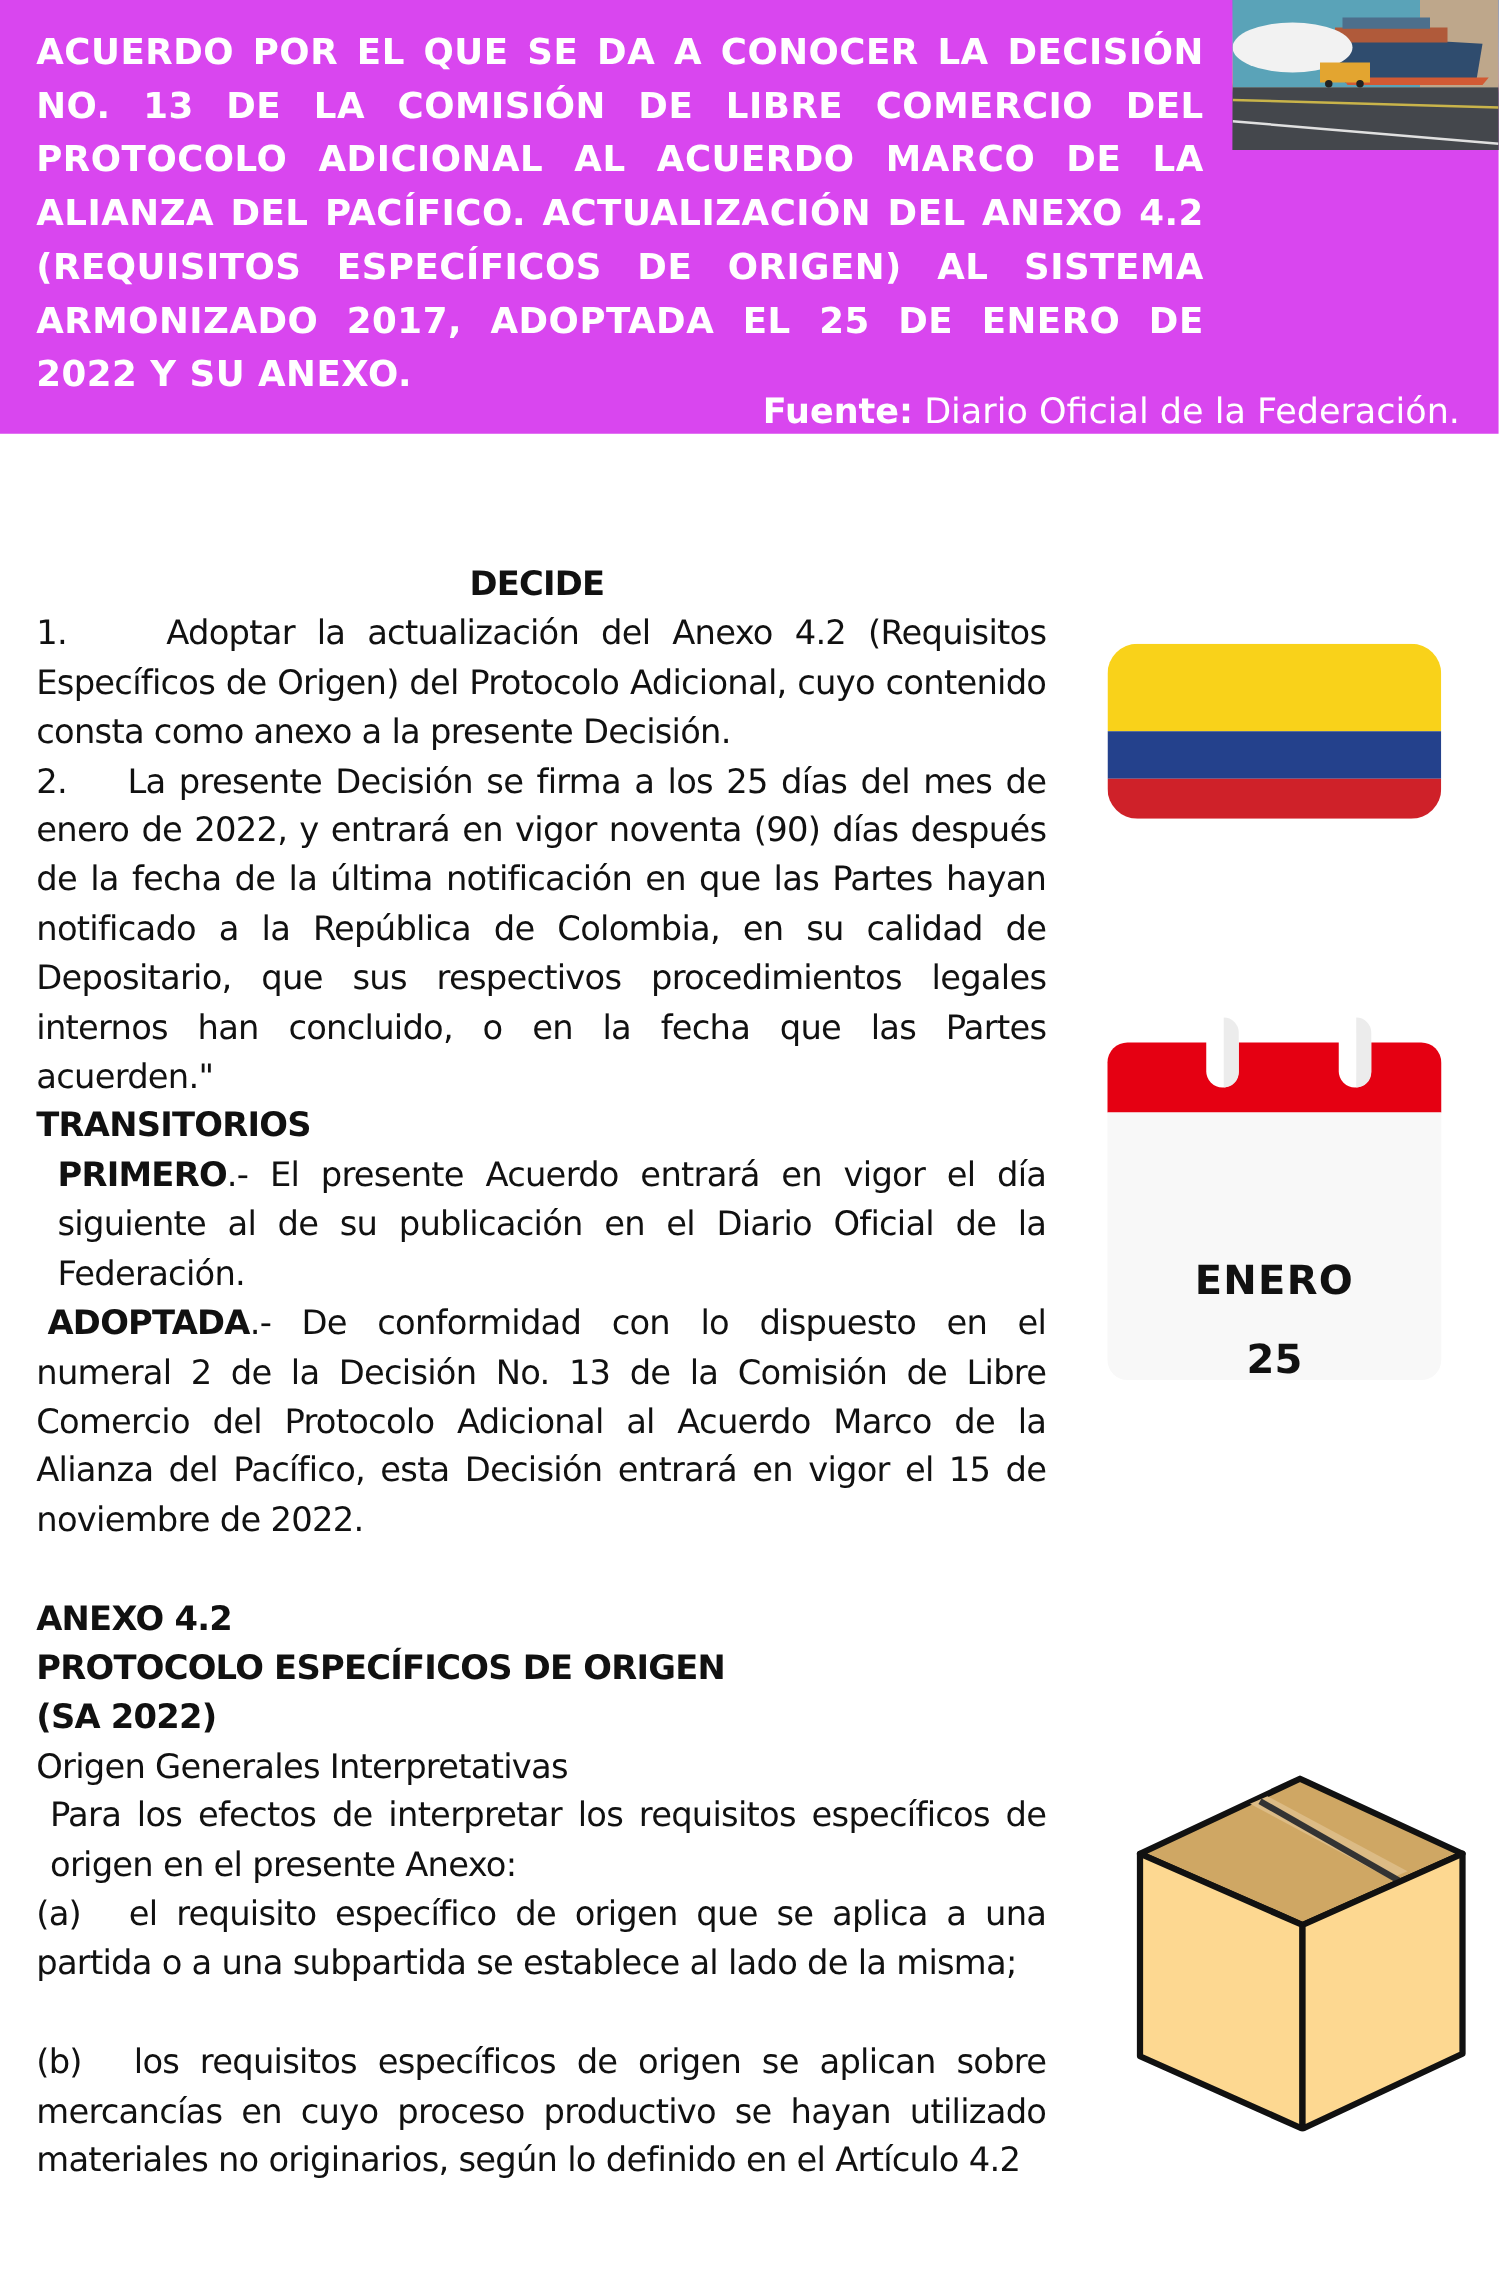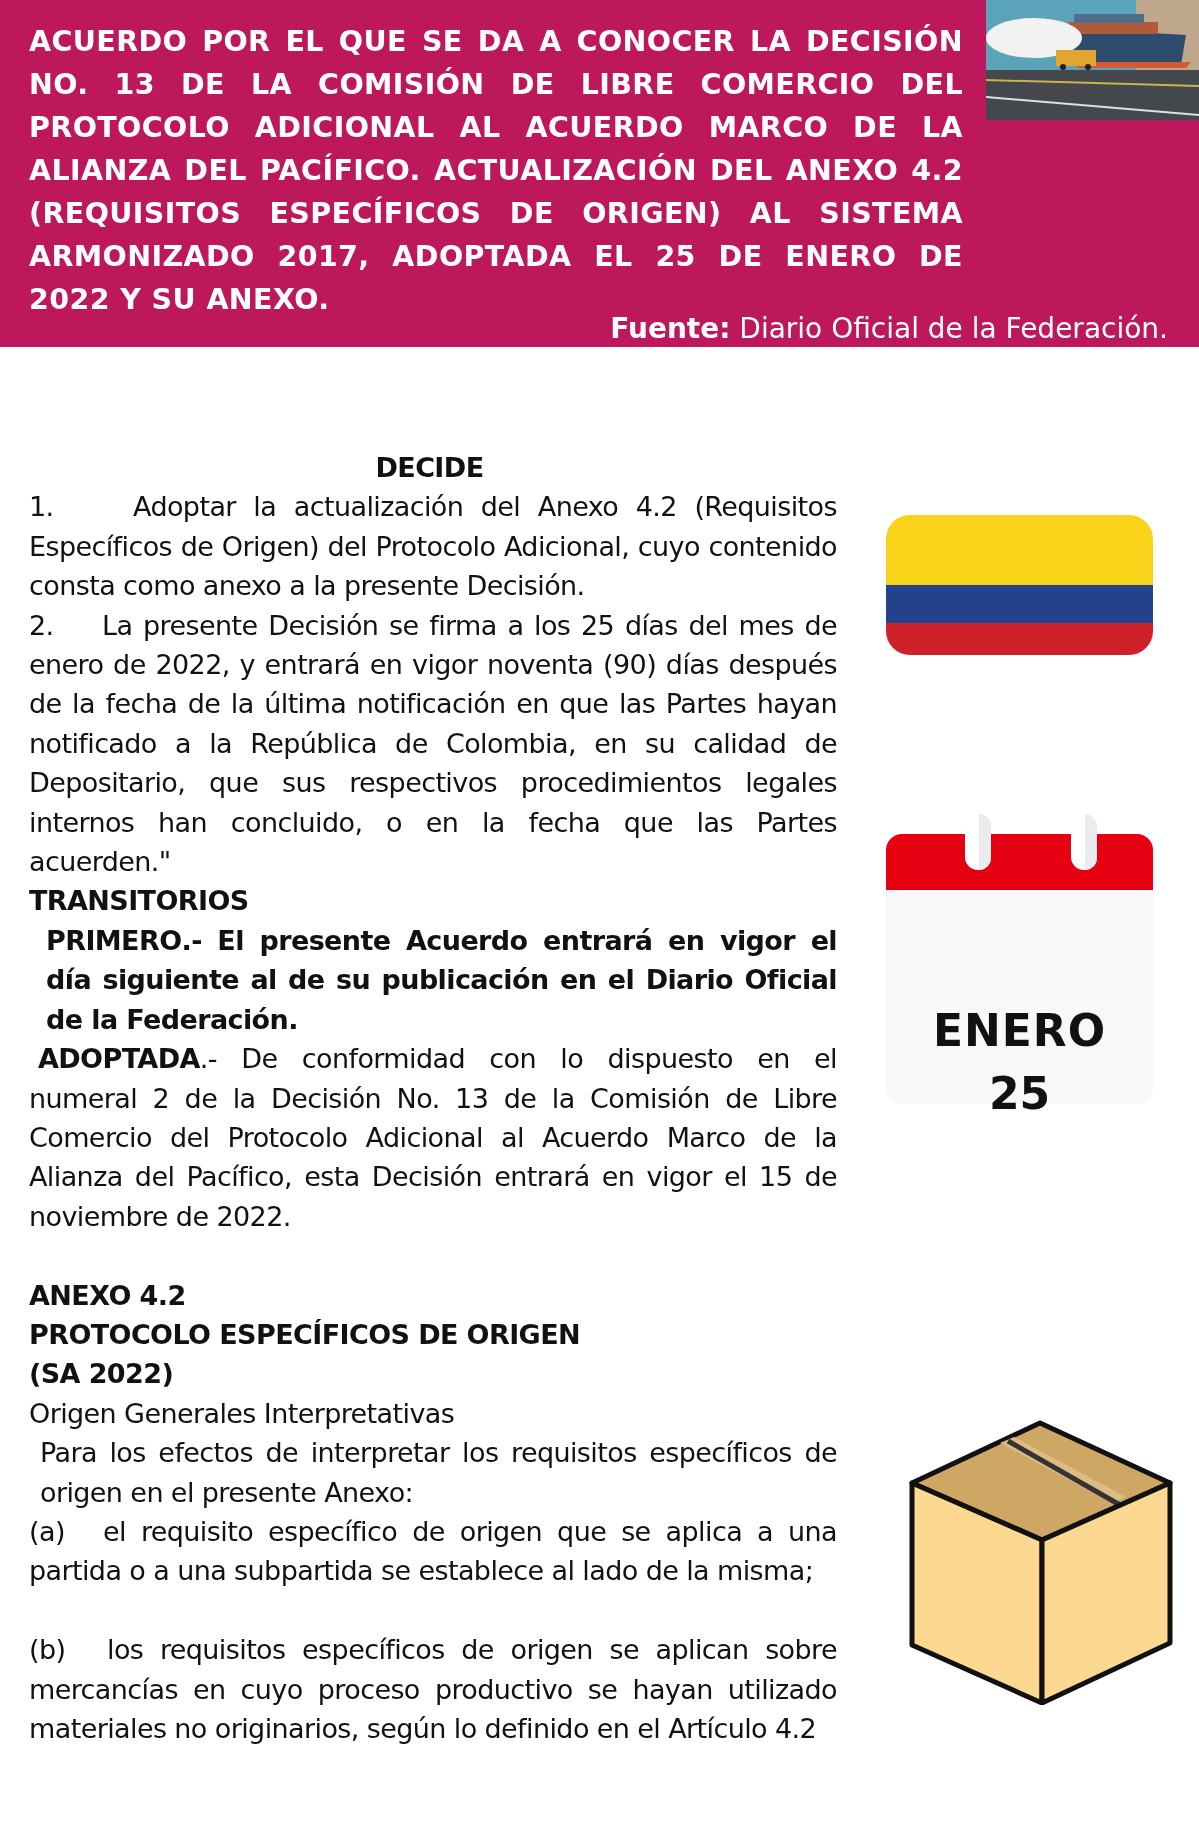--- a/index.html
+++ b/index.html
@@ -1,21 +1,21 @@
 <!DOCTYPE html>
 <html><head>
 <meta charset="utf-8">
 <style>
   html, body { margin: 0; padding: 0; }
   body {
     width: 1199px; height: 1836px; background: #ffffff; position: relative; overflow: hidden;
     font-family: "Liberation Sans", "DejaVu Sans", sans-serif; color: #111;
   }
   .header {
-    position: absolute; left: 0; top: 0; width: 1199px; height: 347px; background: #be185d;
+    position: absolute; left: 0; top: 0; width: 1199px; height: 347px; background: #d946ef;
   }
   .header-title {
     position: absolute; left: 29px; top: 20px; width: 934px;
     color: #fff; font-weight: bold; font-size: 31px; line-height: 43px;
     text-align: justify; letter-spacing: 0.4px;
     font-family: "DejaVu Sans", sans-serif; font-size: 28.5px;
   }
   .header-photo {
     position: absolute; left: 986px; top: 0; width: 213px; height: 120px; overflow: hidden;
     background: linear-gradient(180deg, #4f9bb0 0%, #8fb9c4 35%, #d8a070 55%, #5a5c60 62%, #3b3d41 100%);
@@ -54,21 +54,21 @@
   .ring {
     position: absolute; top: 34px; width: 26px; height: 56px; background: #ffffff;
     border-radius: 13px;
   }
   .ring::after {
     content: ""; position: absolute; right: 0; top: 0; width: 12px; height: 56px; background: #ececec;
     border-radius: 0 13px 13px 0;
   }
   .cal-month, .cal-day {
     position: absolute; left: 0; width: 267px; text-align: center; font-weight: bold; color: #111;
-    font-family: "DejaVu Sans", sans-serif; font-size: 44px;
+    font-family: "DejaVu Sans", sans-serif; font-size: 32px;
   }
   .cal-month { top: 225px; letter-spacing: 1px; }
   .cal-day { top: 288px; }
   .box { position: absolute; left: 880px; top: 1395px; width: 300px; height: 310px; }
 </style>
 </head>
 <body>
 
 <div class="header">
   <div class="header-title">ACUERDO POR EL QUE SE DA A CONOCER LA DECISIÓN NO. 13 DE LA COMISIÓN DE LIBRE COMERCIO DEL PROTOCOLO ADICIONAL AL ACUERDO MARCO DE LA ALIANZA DEL PACÍFICO. ACTUALIZACIÓN DEL ANEXO 4.2 (REQUISITOS ESPECÍFICOS DE ORIGEN) AL SISTEMA ARMONIZADO 2017, ADOPTADA EL 25 DE ENERO DE 2022 Y SU ANEXO.</div>
@@ -92,21 +92,21 @@
   <div class="source">
     <b>Fuente:</b><span> Diario Oficial de la Federación.</span>
   </div>
 </div>
 
 <div class="body-text" style="top:448px;">
   <p class="bold center" style="padding-right:0; text-indent:0; margin-left:-7px;">DECIDE</p>
   <p><span class="tab" style="width:104px;">1.</span><span>Adoptar la actualización del Anexo 4.2 (Requisitos Específicos de Origen) del Protocolo Adicional, cuyo contenido consta como anexo a la presente Decisión.</span></p>
   <p><span class="tab" style="width:73px;">2.</span><span>La presente Decisión se firma a los 25 días del mes de enero de 2022, y entrará en vigor noventa (90) días después de la fecha de la última notificación en que las Partes hayan notificado a la República de Colombia, en su calidad de Depositario, que sus respectivos procedimientos legales internos han concluido, o en la fecha que las Partes acuerden."</span></p>
   <p class="bold">TRANSITORIOS</p>
-  <p style="padding-left:17px;font-weight:bold;"><b>PRIMERO</b><span>.- El presente Acuerdo entrará en vigor el día siguiente al de su publicación en el Diario Oficial de la Federación.</span></p>
+  <p style="padding-left:17px;"><b>PRIMERO</b><span>.- El presente Acuerdo entrará en vigor el día siguiente al de su publicación en el Diario Oficial de la Federación.</span></p>
   <p><b style="margin-left:9px;">ADOPTADA</b><span>.- De conformidad con lo dispuesto en el numeral 2 de la Decisión No. 13 de la Comisión de Libre Comercio del Protocolo Adicional al Acuerdo Marco de la Alianza del Pacífico, esta Decisión entrará en vigor el 15 de noviembre de 2022.</span></p>
   <div class="gap"></div>
   <p class="bold">ANEXO 4.2</p>
   <p class="bold">PROTOCOLO ESPECÍFICOS DE ORIGEN</p>
   <p class="bold">(SA 2022)</p>
   <p>Origen Generales Interpretativas</p>
   <p style="padding-left:11px;">Para los efectos de interpretar los requisitos específicos de origen en el presente Anexo:</p>
   <p><span class="tab" style="width:74px;">(a)</span><span>el requisito específico de origen que se aplica a una partida o a una subpartida se establece al lado de la misma;</span></p>
   <div class="gap"></div>
   <p><span class="tab" style="width:78px;">(b)</span><span>los requisitos específicos de origen se aplican sobre mercancías en cuyo proceso productivo se hayan utilizado materiales no originarios, según lo definido en el Artículo 4.2</span></p>

